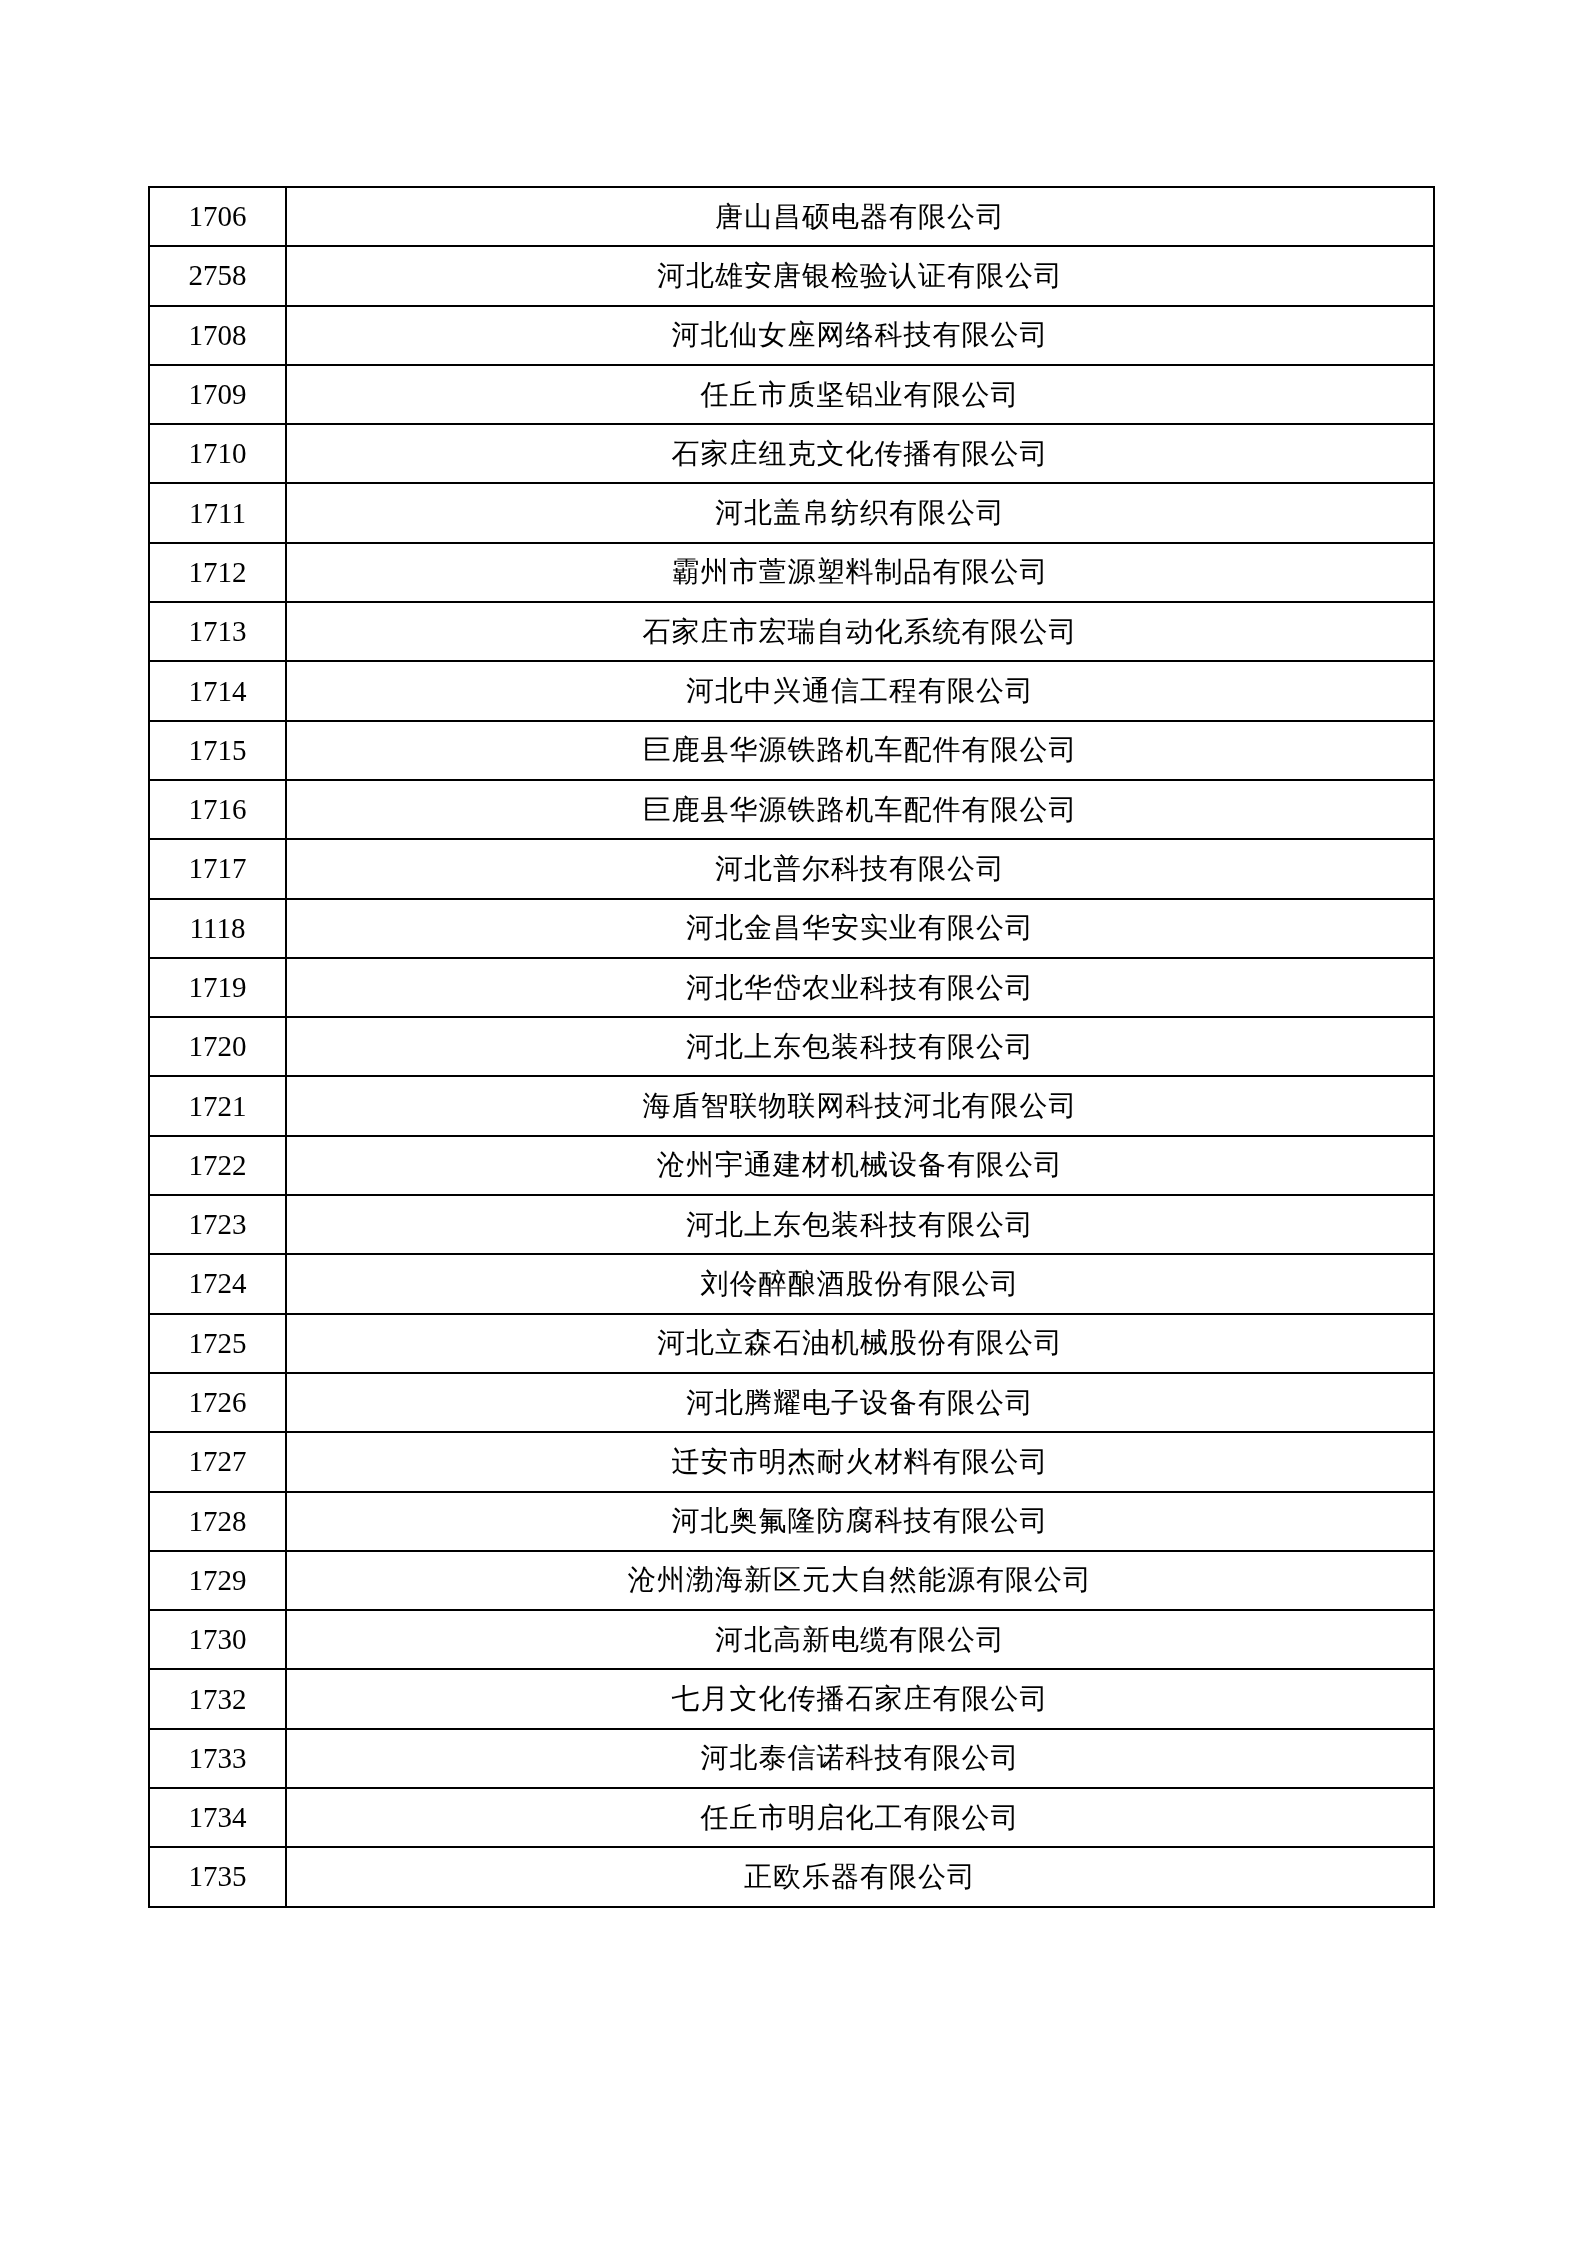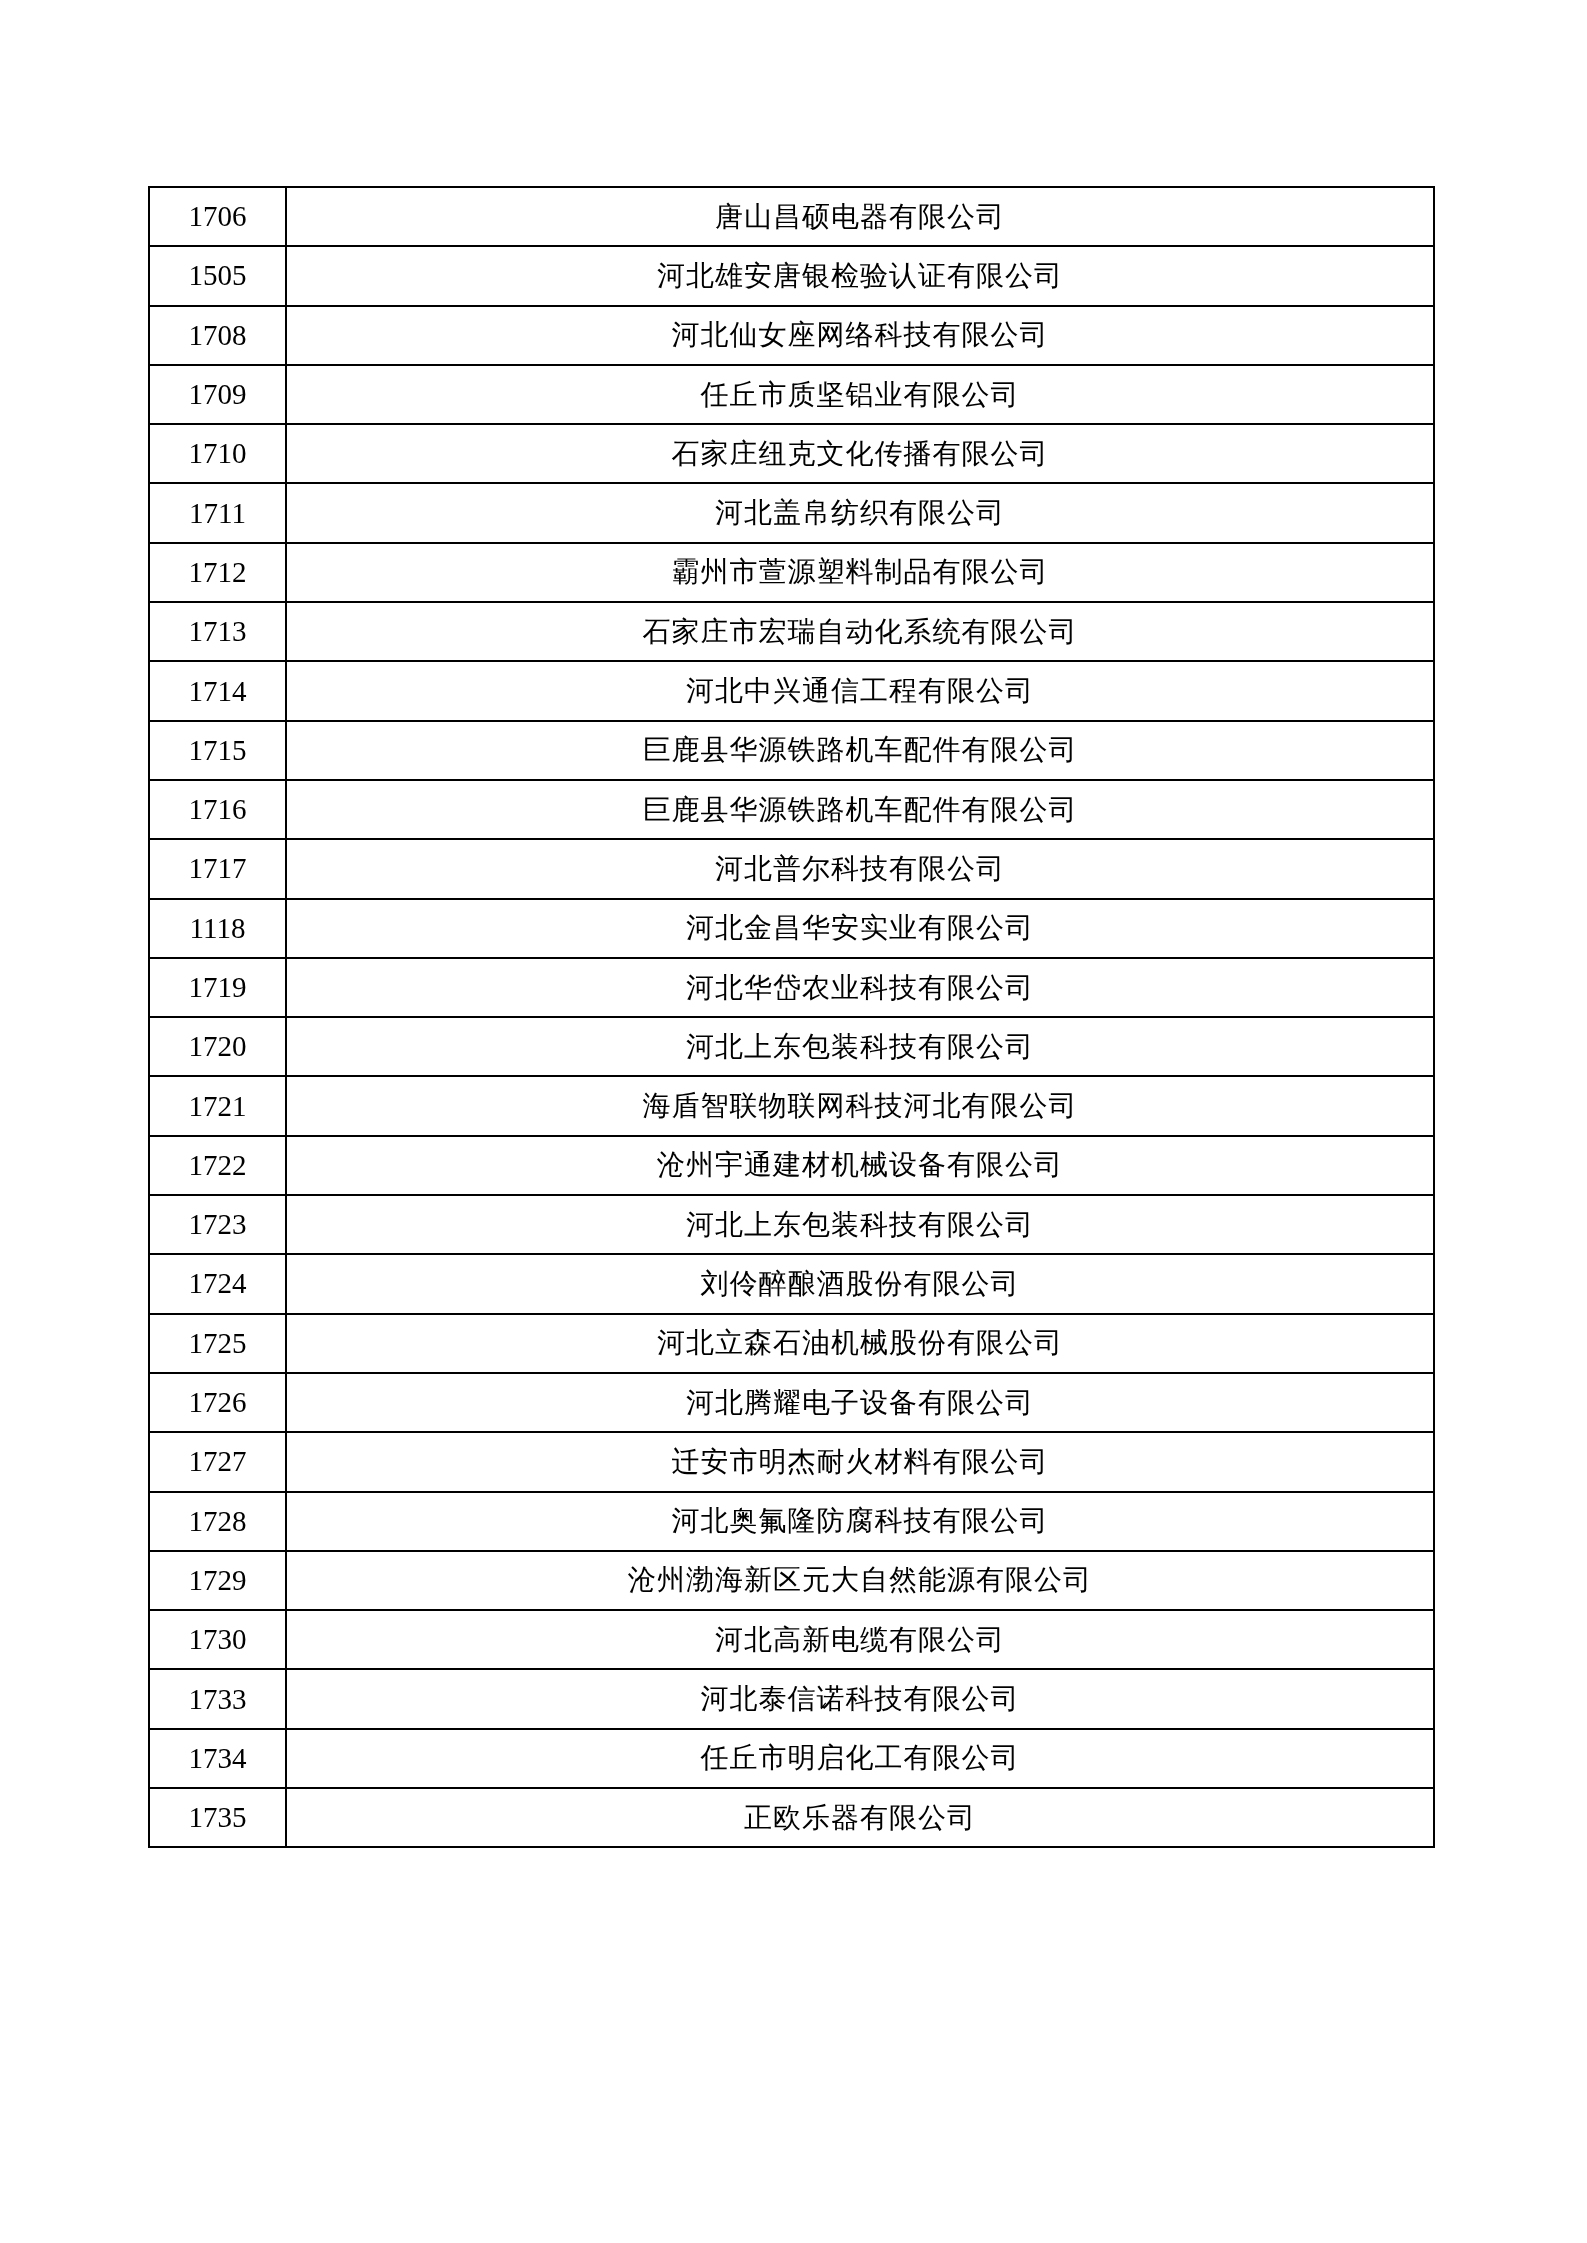--- a/index.html
+++ b/index.html
@@ -55,21 +55,21 @@
 <div class="page">
   <table class="list">
     <tbody id="rows">
 
   <tr>
     <td class="num">1706</td>
     <td class="name">唐山昌硕电器有限公司</td>
   </tr>
 
   <tr>
-    <td class="num">1505</td>
+    <td class="num">2758</td>
     <td class="name">河北雄安唐银检验认证有限公司</td>
   </tr>
 
   <tr>
     <td class="num">1708</td>
     <td class="name">河北仙女座网络科技有限公司</td>
   </tr>
 
   <tr>
     <td class="num">1709</td>
@@ -175,20 +175,24 @@
     <td class="num">1729</td>
     <td class="name">沧州渤海新区元大自然能源有限公司</td>
   </tr>
 
   <tr>
     <td class="num">1730</td>
     <td class="name">河北高新电缆有限公司</td>
   </tr>
 
 
+  <tr>
+    <td class="num">1732</td>
+    <td class="name">七月文化传播石家庄有限公司</td>
+  </tr>
 
   <tr>
     <td class="num">1733</td>
     <td class="name">河北泰信诺科技有限公司</td>
   </tr>
 
   <tr>
     <td class="num">1734</td>
     <td class="name">任丘市明启化工有限公司</td>
   </tr>

